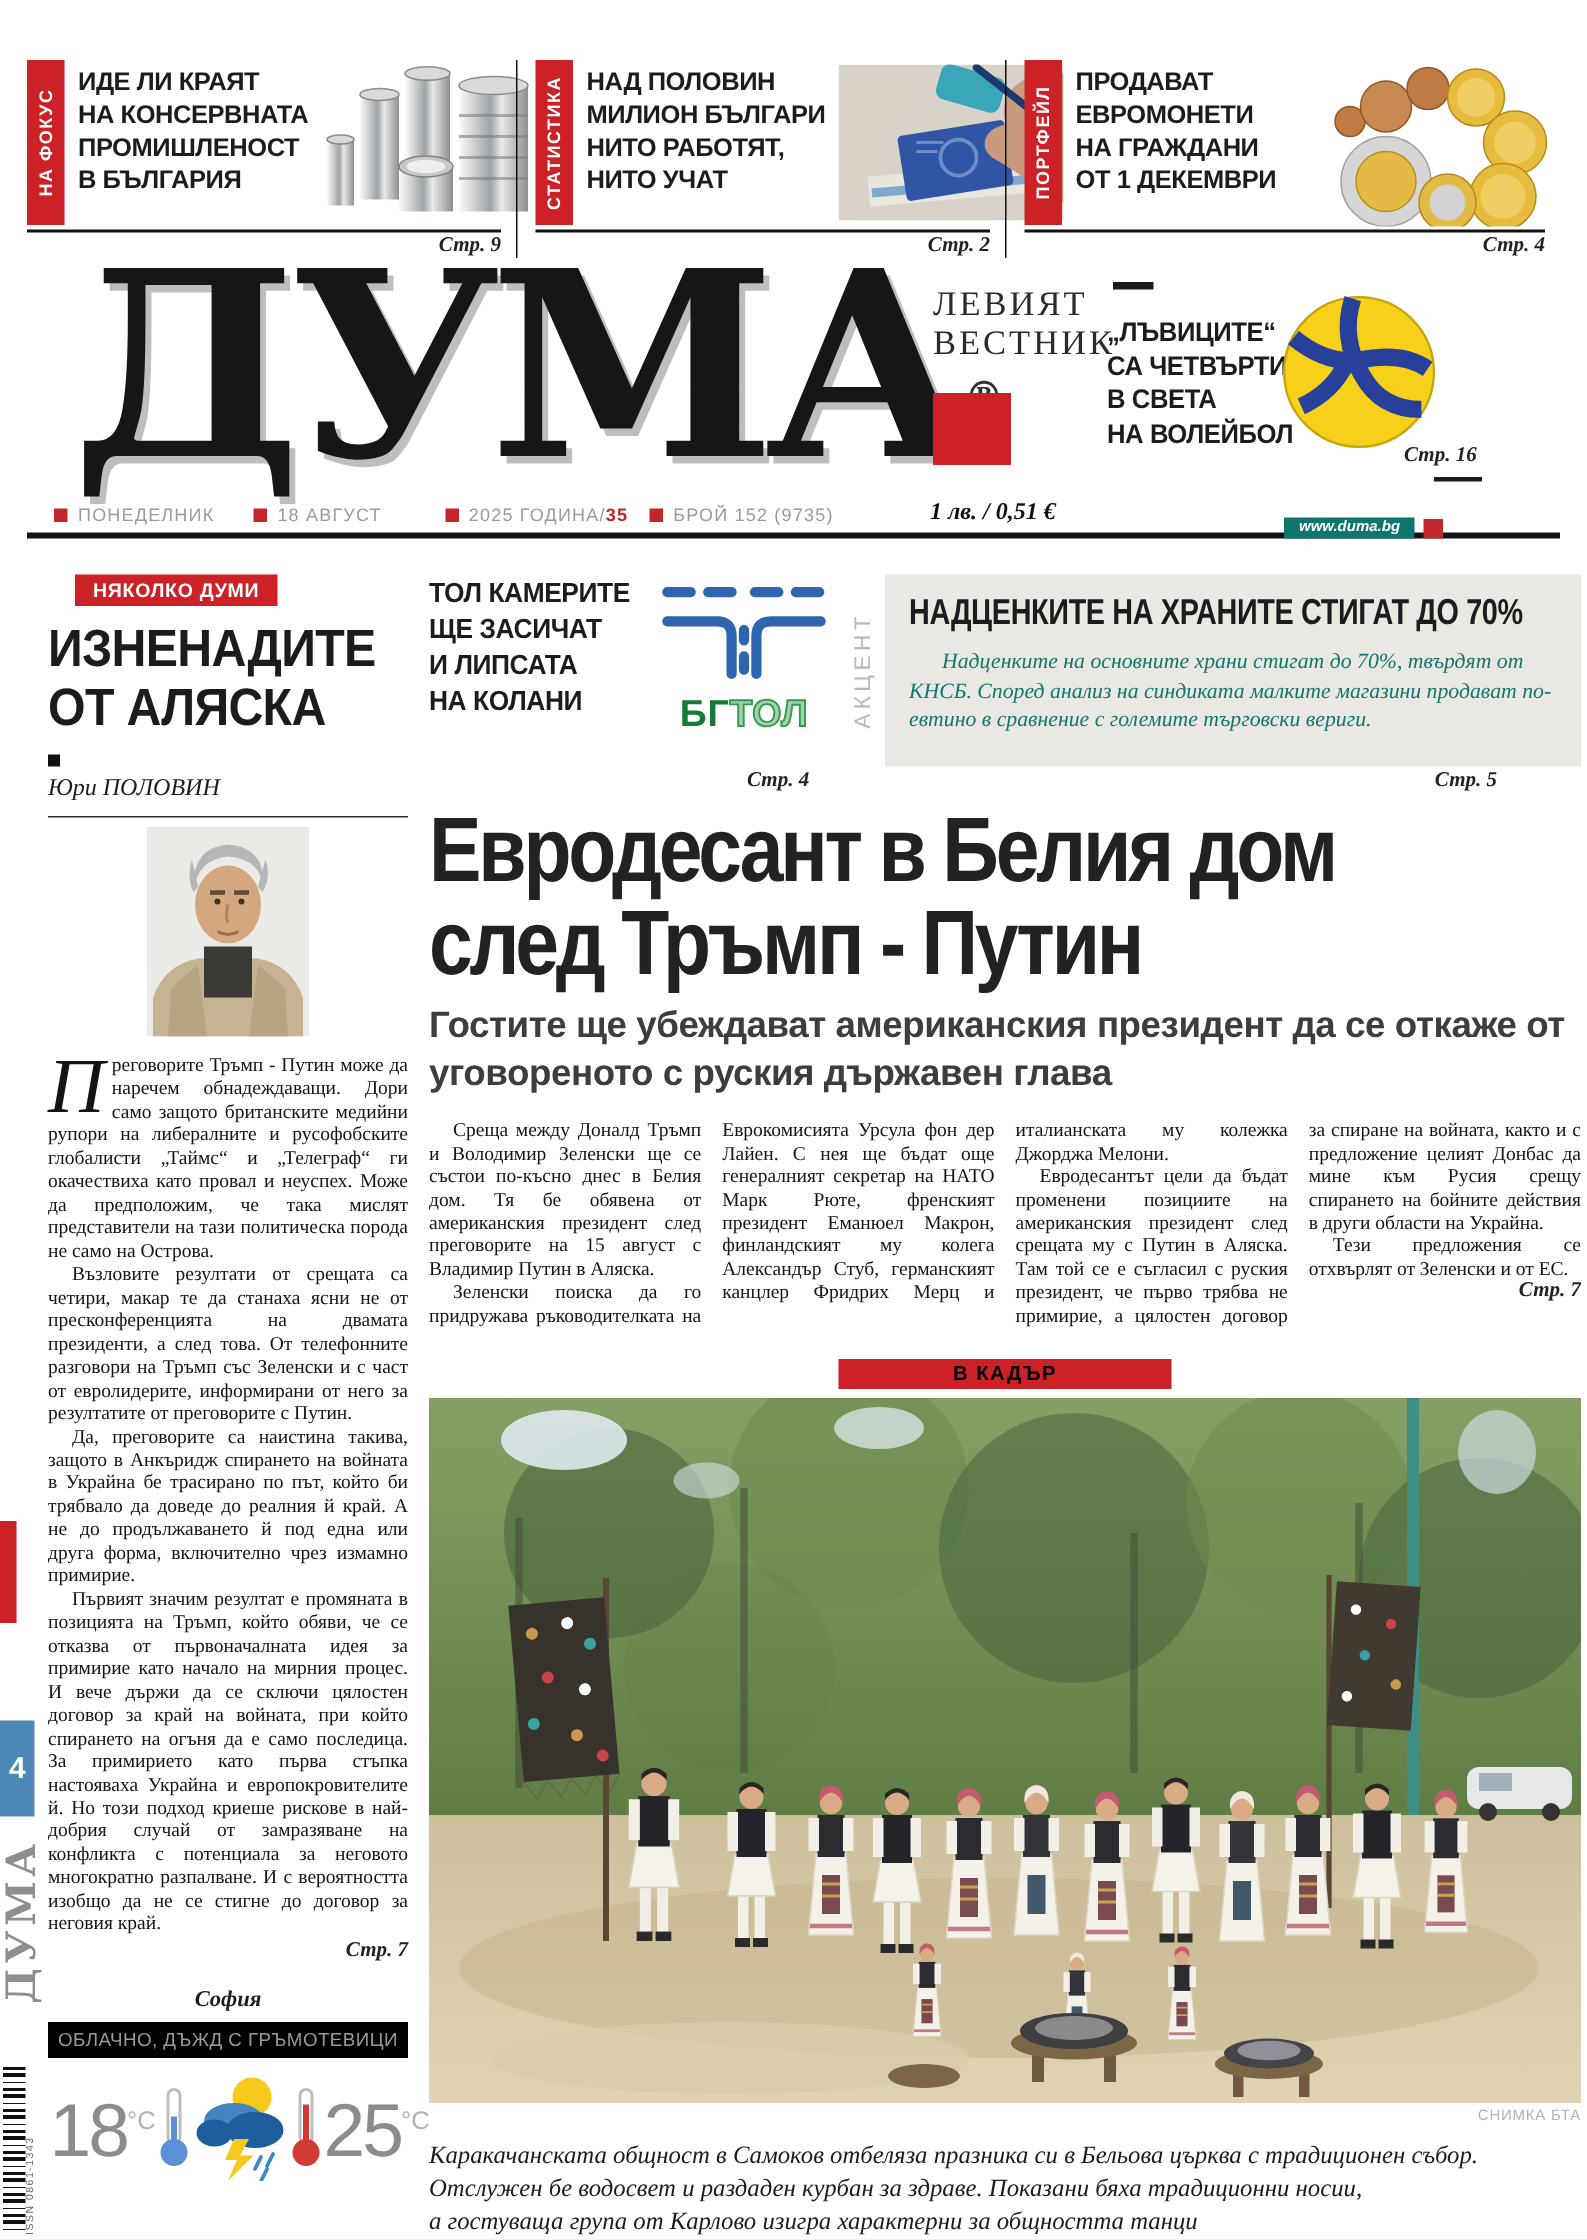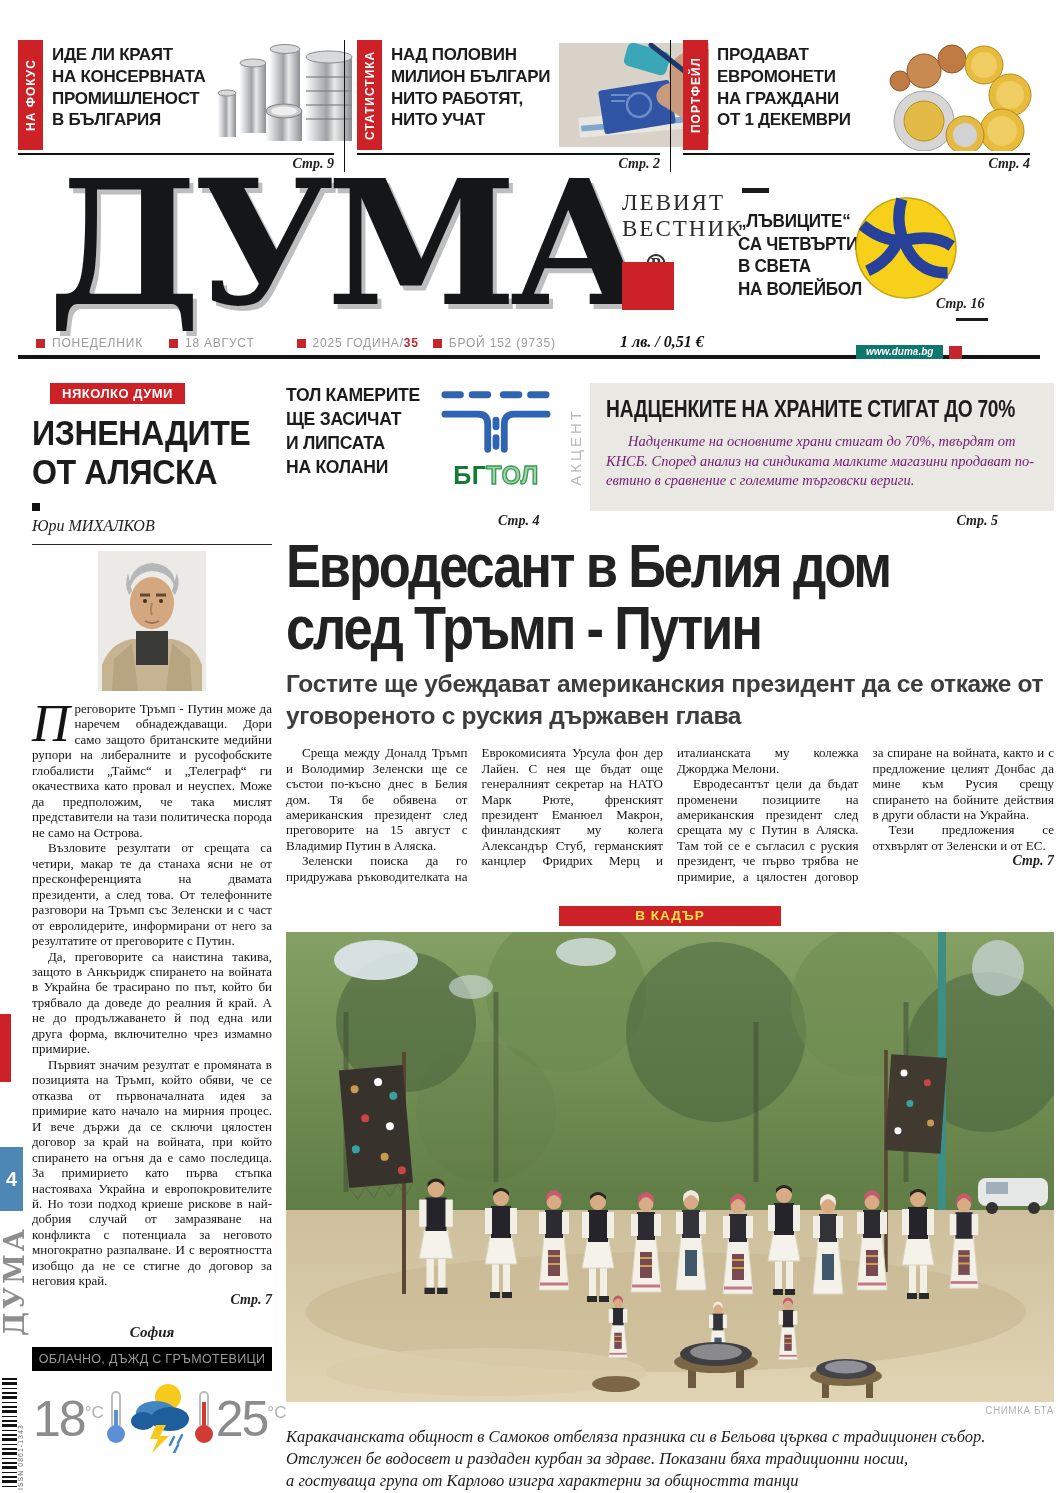--- a/index.html
+++ b/index.html
@@ -85,36 +85,36 @@
   .bgtoll-text { font-weight:bold; font-size:25px; letter-spacing:.5px; margin-top:-2px; }
   .bgtoll-bg { color:#157a36; }
   .bgtoll-tol { color:#a9cfae; -webkit-text-stroke:1.3px #2e9e4c; }
   .accent-label { width:30px; display:flex; align-items:center; justify-content:center; }
   .accent-label span { writing-mode:vertical-rl; transform:rotate(180deg); color:#b8b8b8; font-size:15px;
     letter-spacing:3px; }
   .accent-box { flex:1; background:#e9e8e2; padding:12px 16px 8px; overflow:hidden; }
   .accent-title { font-weight:900; font-size:24px; letter-spacing:-0.3px; transform:scaleX(.8);
     transform-origin:left top; white-space:nowrap; }
   .accent-body { font-family:"Liberation Serif", serif; font-style:italic; font-size:14.5px; line-height:1.35;
-    margin-top:9px; text-indent:22px; color:#701a75; }
+    margin-top:9px; text-indent:22px; color:#0f766e; }
   .pagerow { position:relative; height:18px; margin-top:2px; }
   .toll-page { position:absolute; left:212px; top:0; }
   .accent-page { position:absolute; right:56px; top:0; }
 
   
   .lead-headline { margin-top:4px; font-weight:900; font-size:61px; line-height:1.02; letter-spacing:-2.5px;
     color:#222; transform:scaleX(.86); transform-origin:left top; width:116%; }
   .lead-sub { margin-top:9px; font-weight:bold; font-size:24.5px; line-height:1.3; color:#3d3d3d; letter-spacing:-0.3px; }
   .lead-cols { margin-top:13px; column-count:4; column-gap:14px; font-family:"Liberation Serif", serif;
     font-size:13px; line-height:1.19; text-align:justify; height:152px; overflow:hidden; color:#141414; }
   .lead-cols p { text-indent:16px; }
   .lead-page { text-align:right; text-indent:0 !important; }
 
   
-  .inframe { width:222px; margin:9px auto 6px; background:#cc2127; color:#fde047; font-weight:bold; font-size:13.5px;
+  .inframe { width:222px; margin:9px auto 6px; background:#cc2127; color:#000000; font-weight:bold; font-size:13.5px;
     text-align:center; letter-spacing:1px; padding:2px 16px 3px; }
   .photo { display:block; }
   .credit { text-align:right; color:#b3b3b3; font-size:10px; letter-spacing:.5px; margin:3px 0 10px; }
   .caption { font-family:"Liberation Serif", serif; font-style:italic; font-size:16.5px; line-height:1.32; color:#1b1b1b; }
 
   
   .edge-red { position:absolute; left:0; top:1014px; width:11px; height:68px; background:#cc2127; }
   .edge-num { position:absolute; left:0; top:1147px; width:23px; height:64px; background:#4d87b5; color:#fff;
     font-weight:bold; font-size:20px; display:flex; align-items:center; justify-content:center; }
   .edge-logo { position:absolute; left:-1px; top:1215px; height:132px; width:24px; writing-mode:vertical-rl;
@@ -276,21 +276,21 @@
     <span class="website-sq"></span>
   </div>
 
   <div class="content">
 
     <div class="left-col">
       <div class="kicker">НЯКОЛКО ДУМИ</div>
       <div class="op-title pre">ИЗНЕНАДИТЕ
 ОТ АЛЯСКА</div>
       <div class="op-bullet"></div>
-      <div class="op-author">Юри МИХАЛКОВ</div>
+      <div class="op-author">Юри ПОЛОВИН</div>
       <hr class="op-hr">
       <div class="portrait" style="width:108px;">
         <svg width="108" height="140" viewBox="0 0 108 140">
           <rect width="108" height="140" fill="#eceae6"></rect>
           <path d="M4 140 L4 114 Q12 92 34 88 L74 88 Q96 92 104 114 L104 140 Z" fill="#c6b392"></path>
           <path d="M14 140 L16 108 L34 92 L40 140 Z" fill="#b7a480"></path>
           <path d="M94 140 L92 108 L74 92 L68 140 Z" fill="#b7a480"></path>
           <rect x="38" y="80" width="32" height="34" fill="#3a3a36"></rect>
           <ellipse cx="54" cy="52" rx="22" ry="26" fill="#d4a87f"></ellipse>
           <path d="M31 44 Q29 14 54 12 Q81 14 77 44 Q78 22 54 20 Q33 22 31 44 Z" fill="#b4b6b7"></path>

